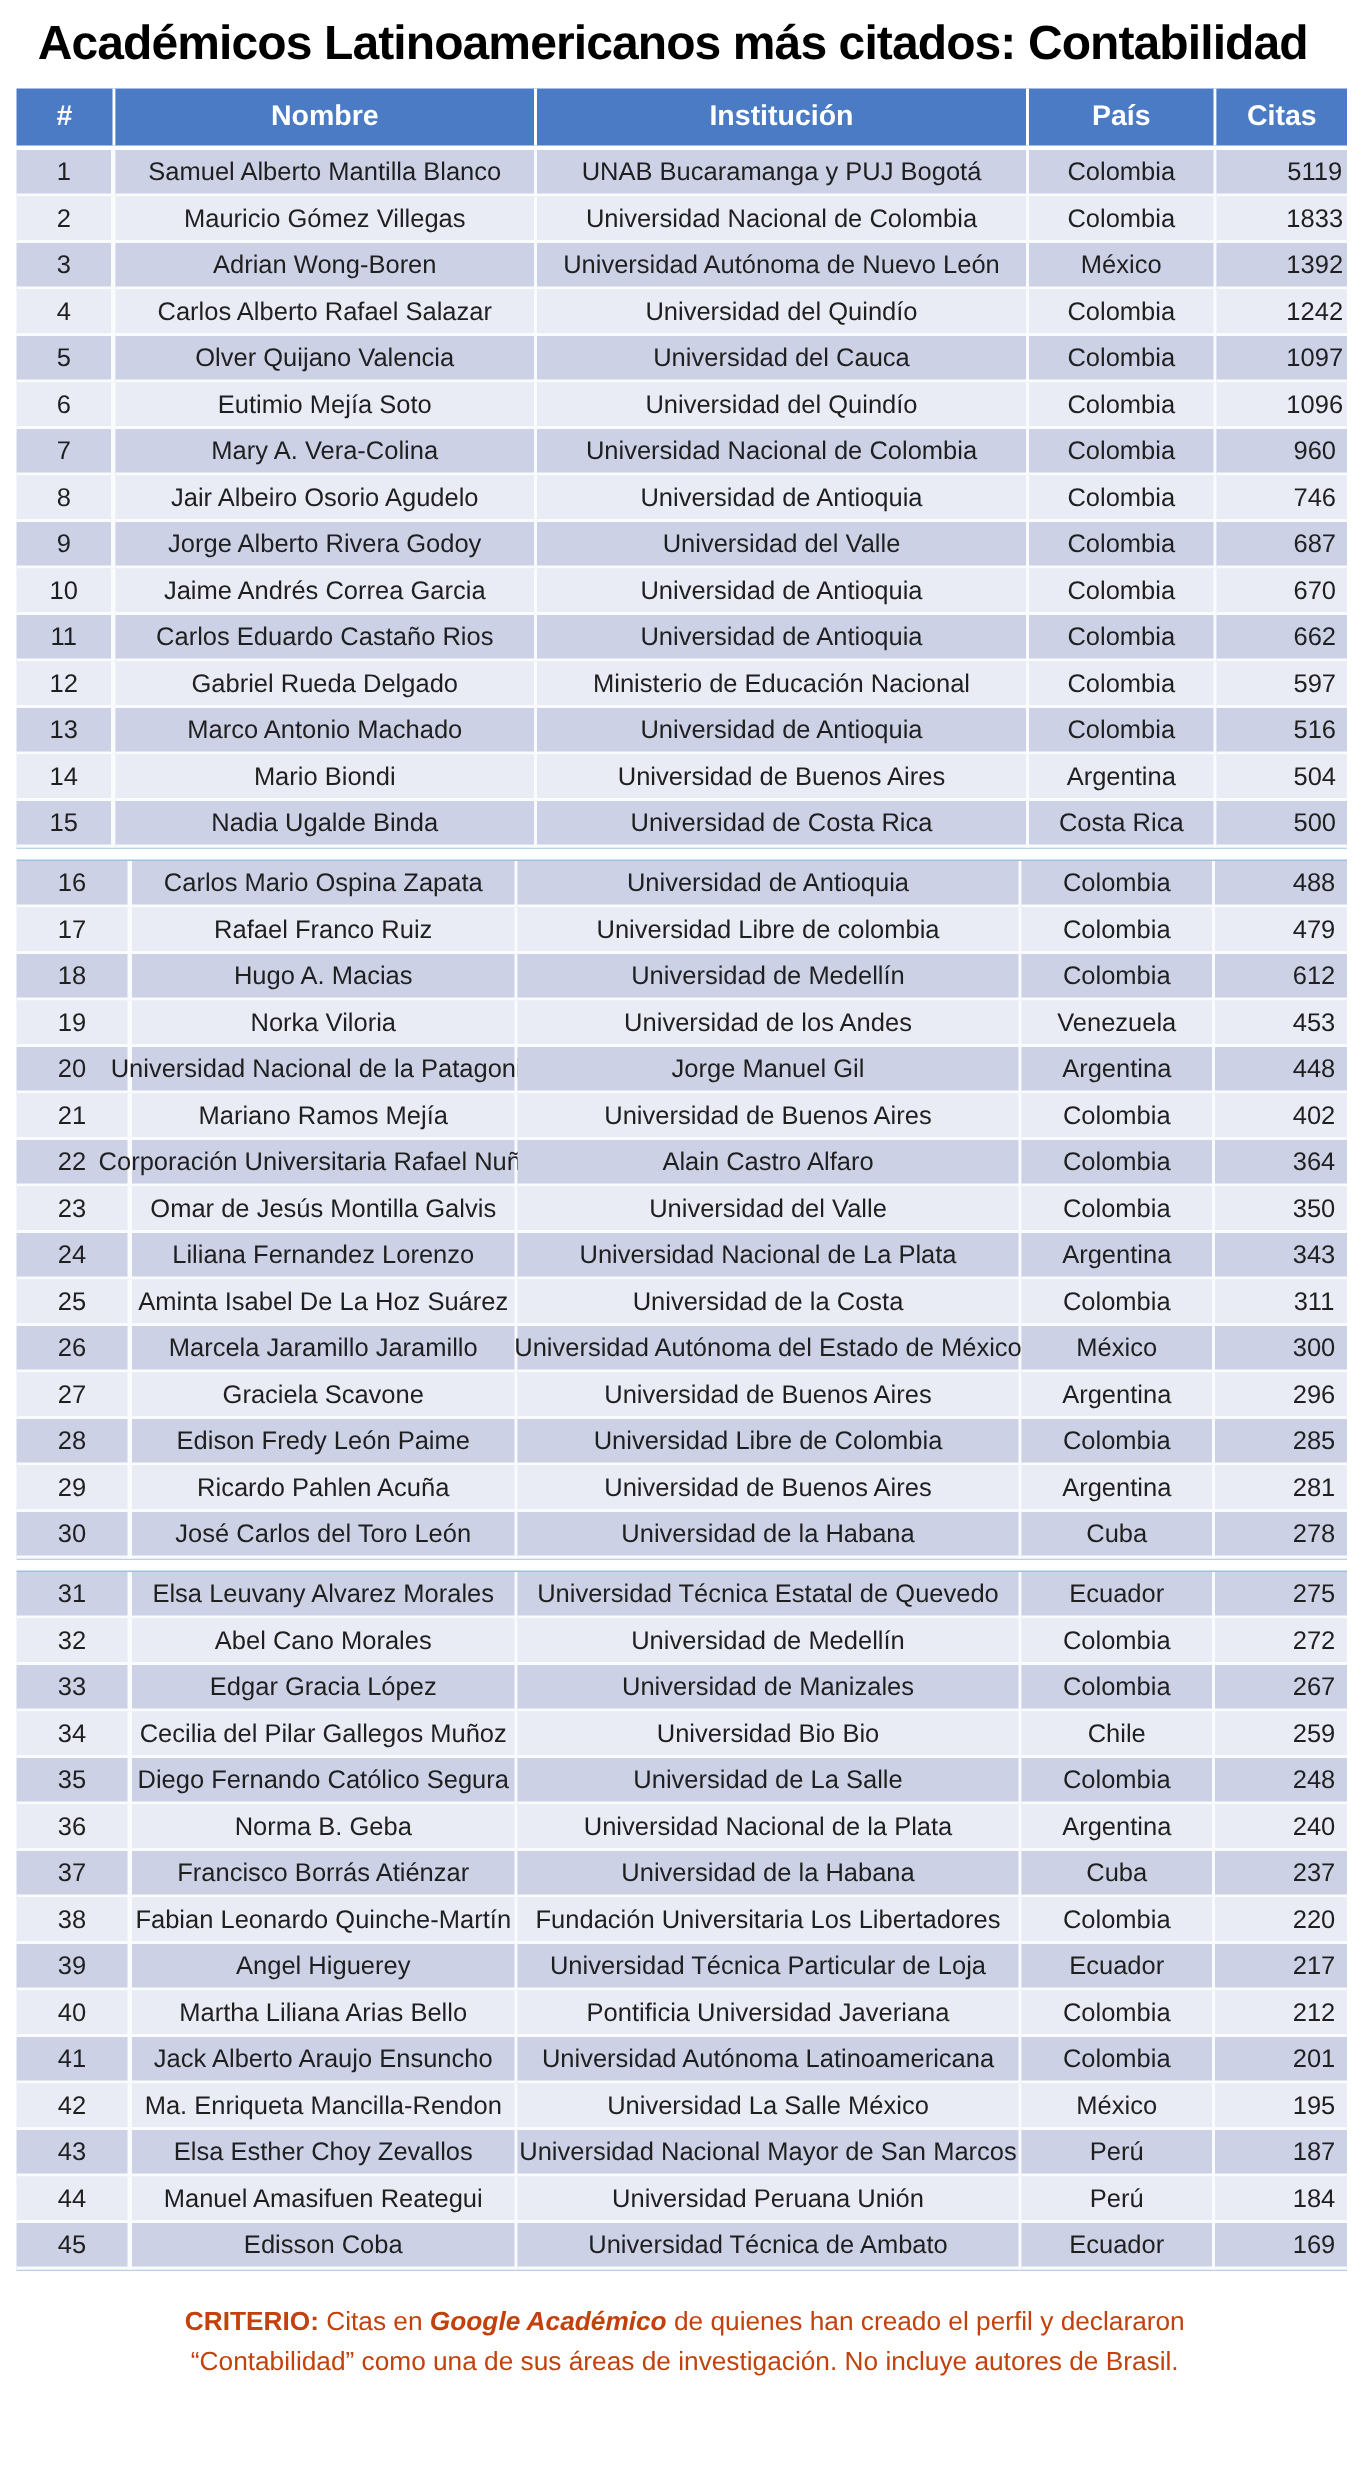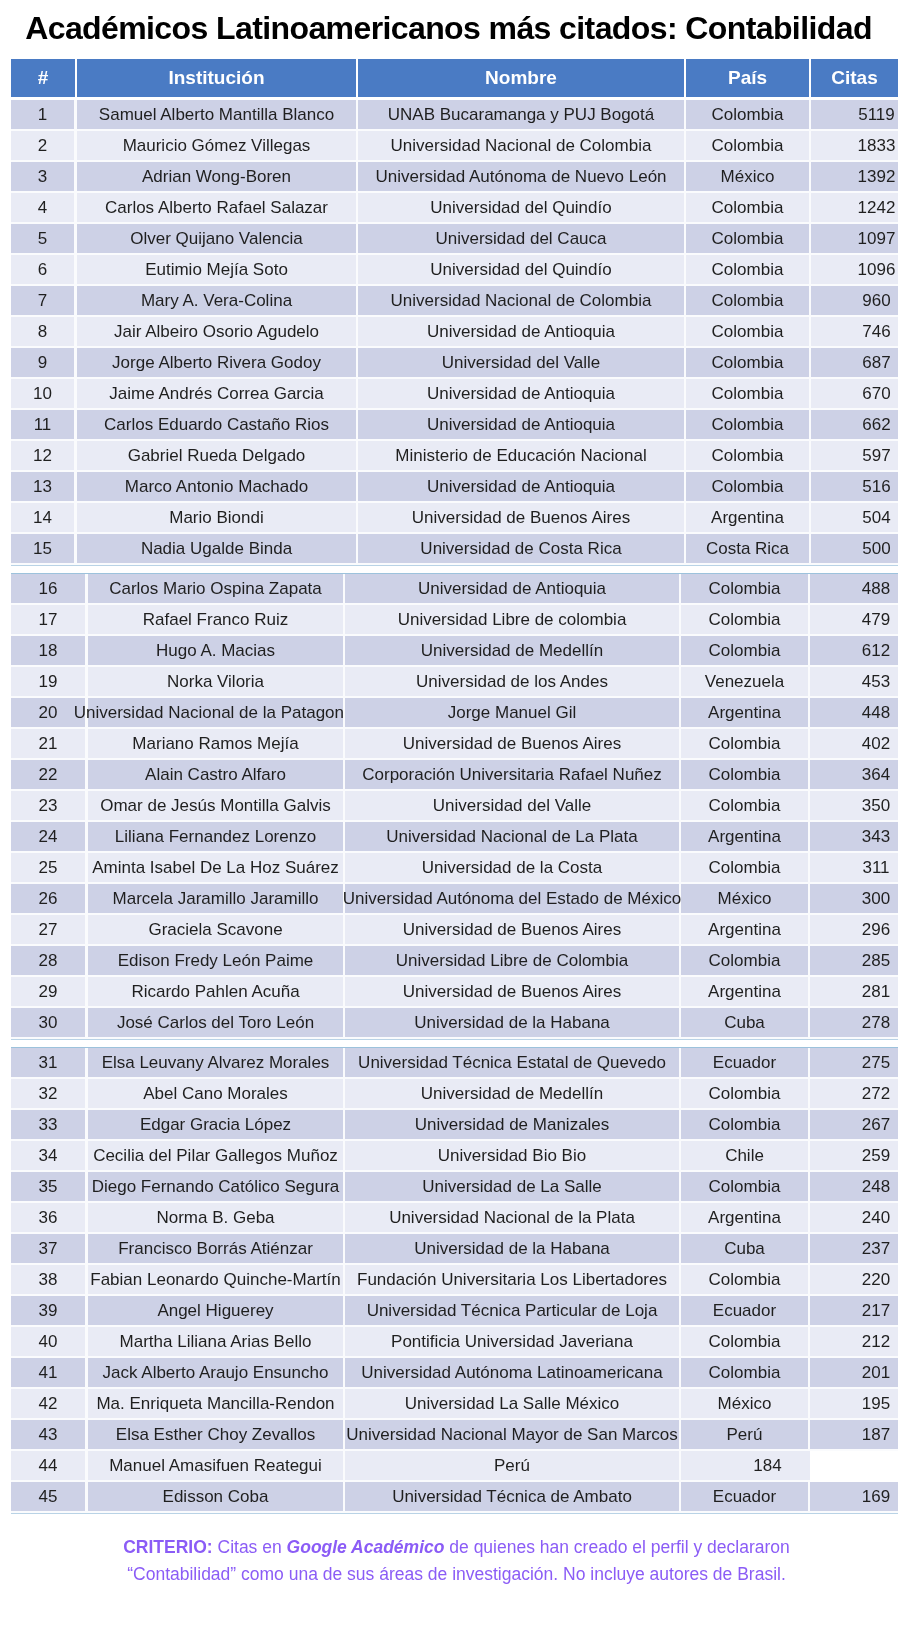--- a/index.html
+++ b/index.html
@@ -78,37 +78,37 @@
   .td.col4 { border-right: none; padding-left: 44px; }
   .tr.dark .td  { background: #cdd1e6; }
   .tr.light .td { background: #e9ebf5; }
 
   .note {
     width: 760px;
     margin: 20px auto 0 auto;
     text-align: center;
     font-size: 17.5px;
     line-height: 1.55;
-    color: #8b5cf6;
+    color: #c2410c;
   }
   .note .b  { font-weight: 700; }
   .note .bi { font-weight: 700; font-style: italic; }
 </style>
 </head>
 <body>
 
 <div class="slide">
 
   <h1 class="title">Académicos Latinoamericanos más citados: Contabilidad</h1>
 
   <div class="table">
     <div class="thead">
       <div class="th">#</div>
+      <div class="th">Nombre</div>
       <div class="th">Institución</div>
-      <div class="th">Nombre</div>
       <div class="th">País</div>
       <div class="th">Citas</div>
     </div>
     <div class="segment seg1">
         <div class="tr dark">
           <div class="td col0">1</div>
           <div class="td col1">Samuel Alberto Mantilla Blanco</div>
           <div class="td col2">UNAB Bucaramanga y PUJ Bogotá</div>
           <div class="td col3">Colombia</div>
           <div class="td col4">5119</div>
@@ -250,22 +250,22 @@
         </div>
         <div class="tr light">
           <div class="td col0">21</div>
           <div class="td col1">Mariano Ramos Mejía</div>
           <div class="td col2">Universidad de Buenos Aires</div>
           <div class="td col3">Colombia</div>
           <div class="td col4">402</div>
         </div>
         <div class="tr dark">
           <div class="td col0">22</div>
+          <div class="td col2">Corporación Universitaria Rafael Nuñez</div>
           <div class="td col1">Alain Castro Alfaro</div>
-          <div class="td col2">Corporación Universitaria Rafael Nuñez</div>
           <div class="td col3">Colombia</div>
           <div class="td col4">364</div>
         </div>
         <div class="tr light">
           <div class="td col0">23</div>
           <div class="td col1">Omar de Jesús Montilla Galvis</div>
           <div class="td col2">Universidad del Valle</div>
           <div class="td col3">Colombia</div>
           <div class="td col4">350</div>
         </div>
@@ -407,20 +407,21 @@
         <div class="tr dark">
           <div class="td col0">43</div>
           <div class="td col1">Elsa Esther Choy Zevallos</div>
           <div class="td col2">Universidad Nacional Mayor de San Marcos</div>
           <div class="td col3">Perú</div>
           <div class="td col4">187</div>
         </div>
         <div class="tr light">
           <div class="td col0">44</div>
           <div class="td col1">Manuel Amasifuen Reategui</div>
+          <div class="td col2">Universidad Peruana Unión</div>
           <div class="td col3">Perú</div>
           <div class="td col4">184</div>
         </div>
         <div class="tr dark">
           <div class="td col0">45</div>
           <div class="td col1">Edisson Coba</div>
           <div class="td col2">Universidad Técnica de Ambato</div>
           <div class="td col3">Ecuador</div>
           <div class="td col4">169</div>
         </div>

